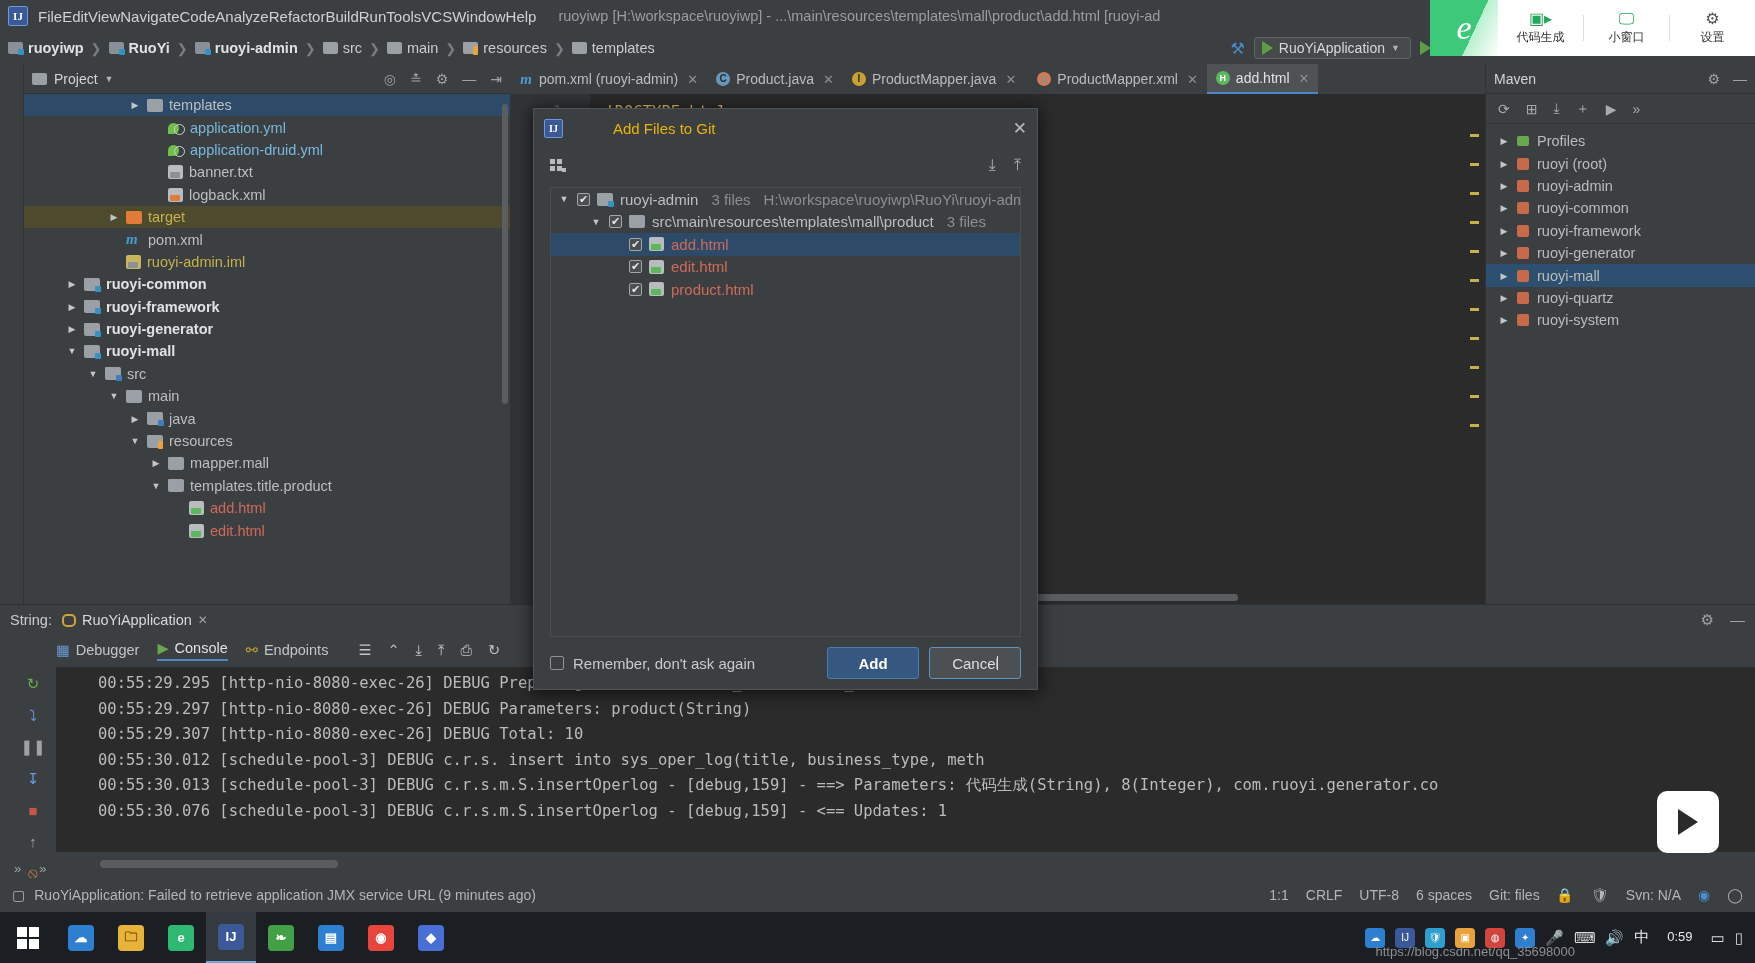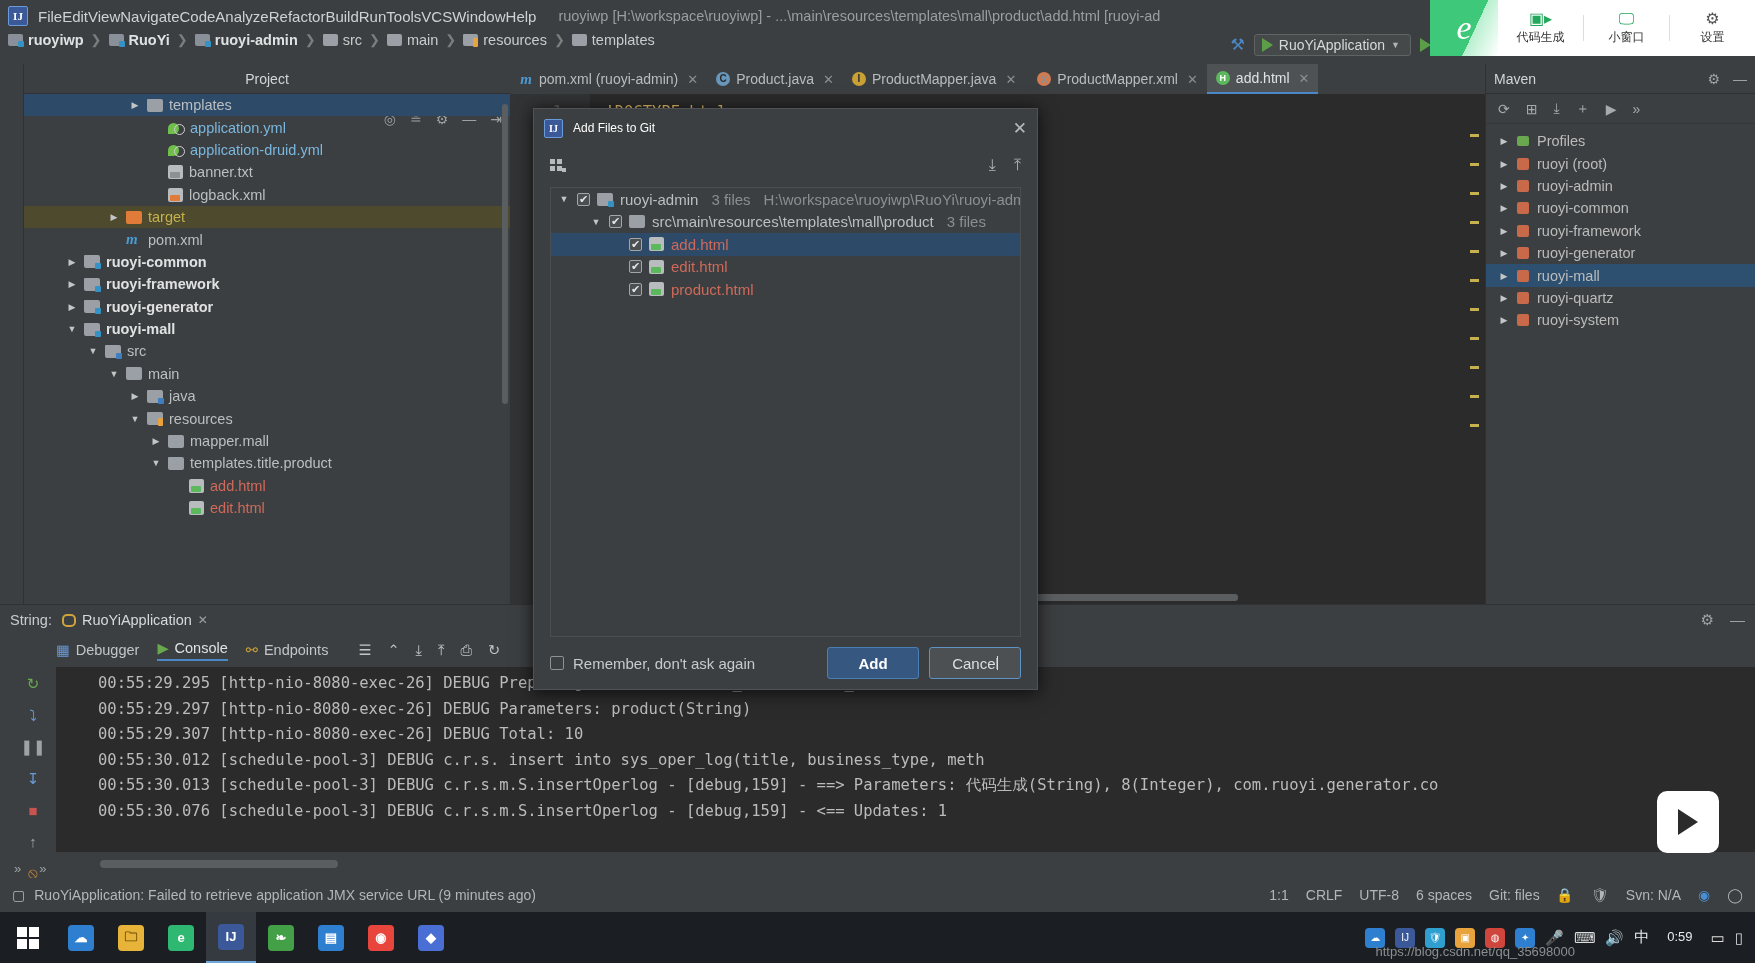--- a/index.html
+++ b/index.html
@@ -12,21 +12,21 @@
     display:flex;align-items:center;padding-left:8px;}
   .ij-logo{width:20px;height:20px;background:#3b5998;border:1px solid #6a9ad8;border-radius:2px;
     display:flex;align-items:center;justify-content:center;color:#fff;font-size:11px;font-weight:bold;
     font-family:"Liberation Serif",serif;margin-right:10px;}
   .menu{display:flex;align-items:center;font-size:15px;color:#cfd2d4;}
   .menu span{cursor:default;}
   .wintitle{margin-left:22px;color:#9a9ea1;font-size:14.5px;white-space:nowrap;}
 
   
   .navbar{position:absolute;left:0;top:32px;width:1755px;height:32px;background:#3c3f41;
-    display:flex;align-items:flex-start;padding-left:8px;gap:2px;}
+    display:flex;align-items:center;padding-left:8px;gap:2px;}
   .crumb{display:flex;align-items:center;gap:5px;font-size:14.5px;color:#c9cccd;}
   .crumb.b{font-weight:bold;color:#dfe1e2;}
   .sep{color:#7a7e80;margin:0 5px;font-size:13px;}
   .fld{display:inline-block;width:15px;height:12px;background:#9aa0a6;border-radius:1px 2px 2px 2px;position:relative;}
   .fld.mod{background:#8a9099;}
   .fld.mod:after{content:"";position:absolute;right:-1px;bottom:-1px;width:6px;height:6px;background:#3592c4;border-radius:1px;}
   .fld.res:after{content:"";position:absolute;right:0px;bottom:-1px;width:5px;height:9px;background:#e8a33d;border-radius:1px;}
 
   .runbar{margin-left:auto;display:flex;align-items:center;gap:9px;padding-right:10px;}
   .runcfg{display:flex;align-items:center;gap:6px;background:#45494a;border:1px solid #5e6364;
@@ -51,21 +51,21 @@
   .rec-div{width:1px;height:26px;background:#ddd;}
 
   
   .main{position:absolute;left:0;top:64px;width:1755px;height:540px;}
 
   
   .leftstrip{position:absolute;left:0;top:0;width:24px;height:540px;background:#3c3f41;border-right:1px solid #2f3133;}
 
   
   .proj{position:absolute;left:24px;top:0;width:486px;height:540px;background:#3c3f41;}
-  .projhdr{height:30px;display:flex;align-items:center;padding:0 8px;gap:7px;border-bottom:1px solid #2f3133;flex-direction:column;}
+  .projhdr{height:30px;display:flex;align-items:center;padding:0 8px;gap:7px;border-bottom:1px solid #2f3133;}
   .projhdr .ttl{font-size:14px;color:#d2d5d6;}
   .projhdr .caret{font-size:9px;color:#b0b3b5;}
   .hdr-icons{margin-left:auto;display:flex;align-items:center;gap:14px;color:#9ea2a4;font-size:14px;}
 
   .tree{position:absolute;top:30px;left:0;right:0;bottom:0;overflow:hidden;font-size:14.5px;}
   .row{height:22.4px;display:flex;align-items:center;white-space:nowrap;padding-right:4px;}
   .row.sel{background:#2d4a68;}
   .row.hl{background:#4e4a2e;}
   .arw{width:12px;text-align:center;font-size:9px;color:#c3c6c7;flex:none;}
   .arw.e{color:transparent;}
@@ -169,21 +169,21 @@
     display:flex;align-items:center;justify-content:center;z-index:55;}
   .ytbtn .p{width:0;height:0;border-left:20px solid #2b2b2b;border-top:13px solid transparent;border-bottom:13px solid transparent;}
 
   
   .dlgshadow{position:absolute;left:533px;top:108px;width:505px;height:582px;background:#000;opacity:.25;filter:blur(6px);z-index:39;}
   .dialog{position:absolute;left:533px;top:108px;width:505px;height:582px;background:#3c3f41;
     border:1px solid #4f5355;box-shadow:0 3px 18px rgba(0,0,0,.55);z-index:40;display:flex;flex-direction:column;}
   .dlg-title{height:38px;display:flex;align-items:center;padding:0 10px;gap:10px;}
   .dlg-title .ic{width:19px;height:19px;background:#3b5998;border:1px solid #6a9ad8;border-radius:2px;
     display:flex;align-items:center;justify-content:center;color:#fff;font-size:10px;font-weight:bold;font-family:"Liberation Serif",serif;}
-  .dlg-title .tx{font-size:12px;color:#ffffff;}
+  .dlg-title .tx{font-size:15px;color:#eab308;margin-left:40px;}
   .dlg-title .close{margin-left:auto;color:#b6b9bb;font-size:17px;cursor:default;}
   .dlg-tools{height:36px;display:flex;align-items:center;padding:0 16px;}
   .grpico{width:18px;height:16px;position:relative;}
   .grpico i{position:absolute;width:5px;height:5px;background:#b8bbbd;}
   .dlg-tools .right{margin-left:auto;display:flex;gap:18px;color:#b1b4b6;font-size:16px;}
   .dlg-tree{flex:1;margin:4px 16px 0 16px;background:#3c3f41;border:1px solid #4a4e50;overflow:hidden;font-size:15px;}
   .dlg-row{height:22.5px;display:flex;align-items:center;white-space:nowrap;gap:7px;}
   .dlg-row.sel{background:#2d4a68;}
   .cb{width:13px;height:13px;border:1px solid #a3a6a8;background:#4b4f51;border-radius:2px;flex:none;
       display:flex;align-items:center;justify-content:center;color:#e3e5e6;font-size:11px;line-height:1;}
@@ -366,20 +366,28 @@
         </div>
         <div class="row">
           <span style="display:inline-block;width:84px"></span>
           <span class="arw e">▶</span>
           <span style="margin-left:6px;display:flex;align-items:center">
             <i class="m-ic">m</i>
           </span>
           <span class="lbl c-gry">pom.xml</span>
         </div>
         <div class="row">
+          <span style="display:inline-block;width:84px"></span>
+          <span class="arw e">▶</span>
+          <span style="margin-left:6px;display:flex;align-items:center">
+            <i class="f-ic yellow"></i>
+          </span>
+          <span class="lbl c-yel">ruoyi-admin.iml</span>
+        </div>
+        <div class="row">
           <span style="display:inline-block;width:42px"></span>
           <span class="arw">▶</span>
           <span style="margin-left:6px;display:flex;align-items:center">
             <i class="folder mod"></i>
           </span>
           <span class="lbl b-lbl">ruoyi-common</span>
         </div>
         <div class="row">
           <span style="display:inline-block;width:42px"></span>
           <span class="arw">▶</span>

